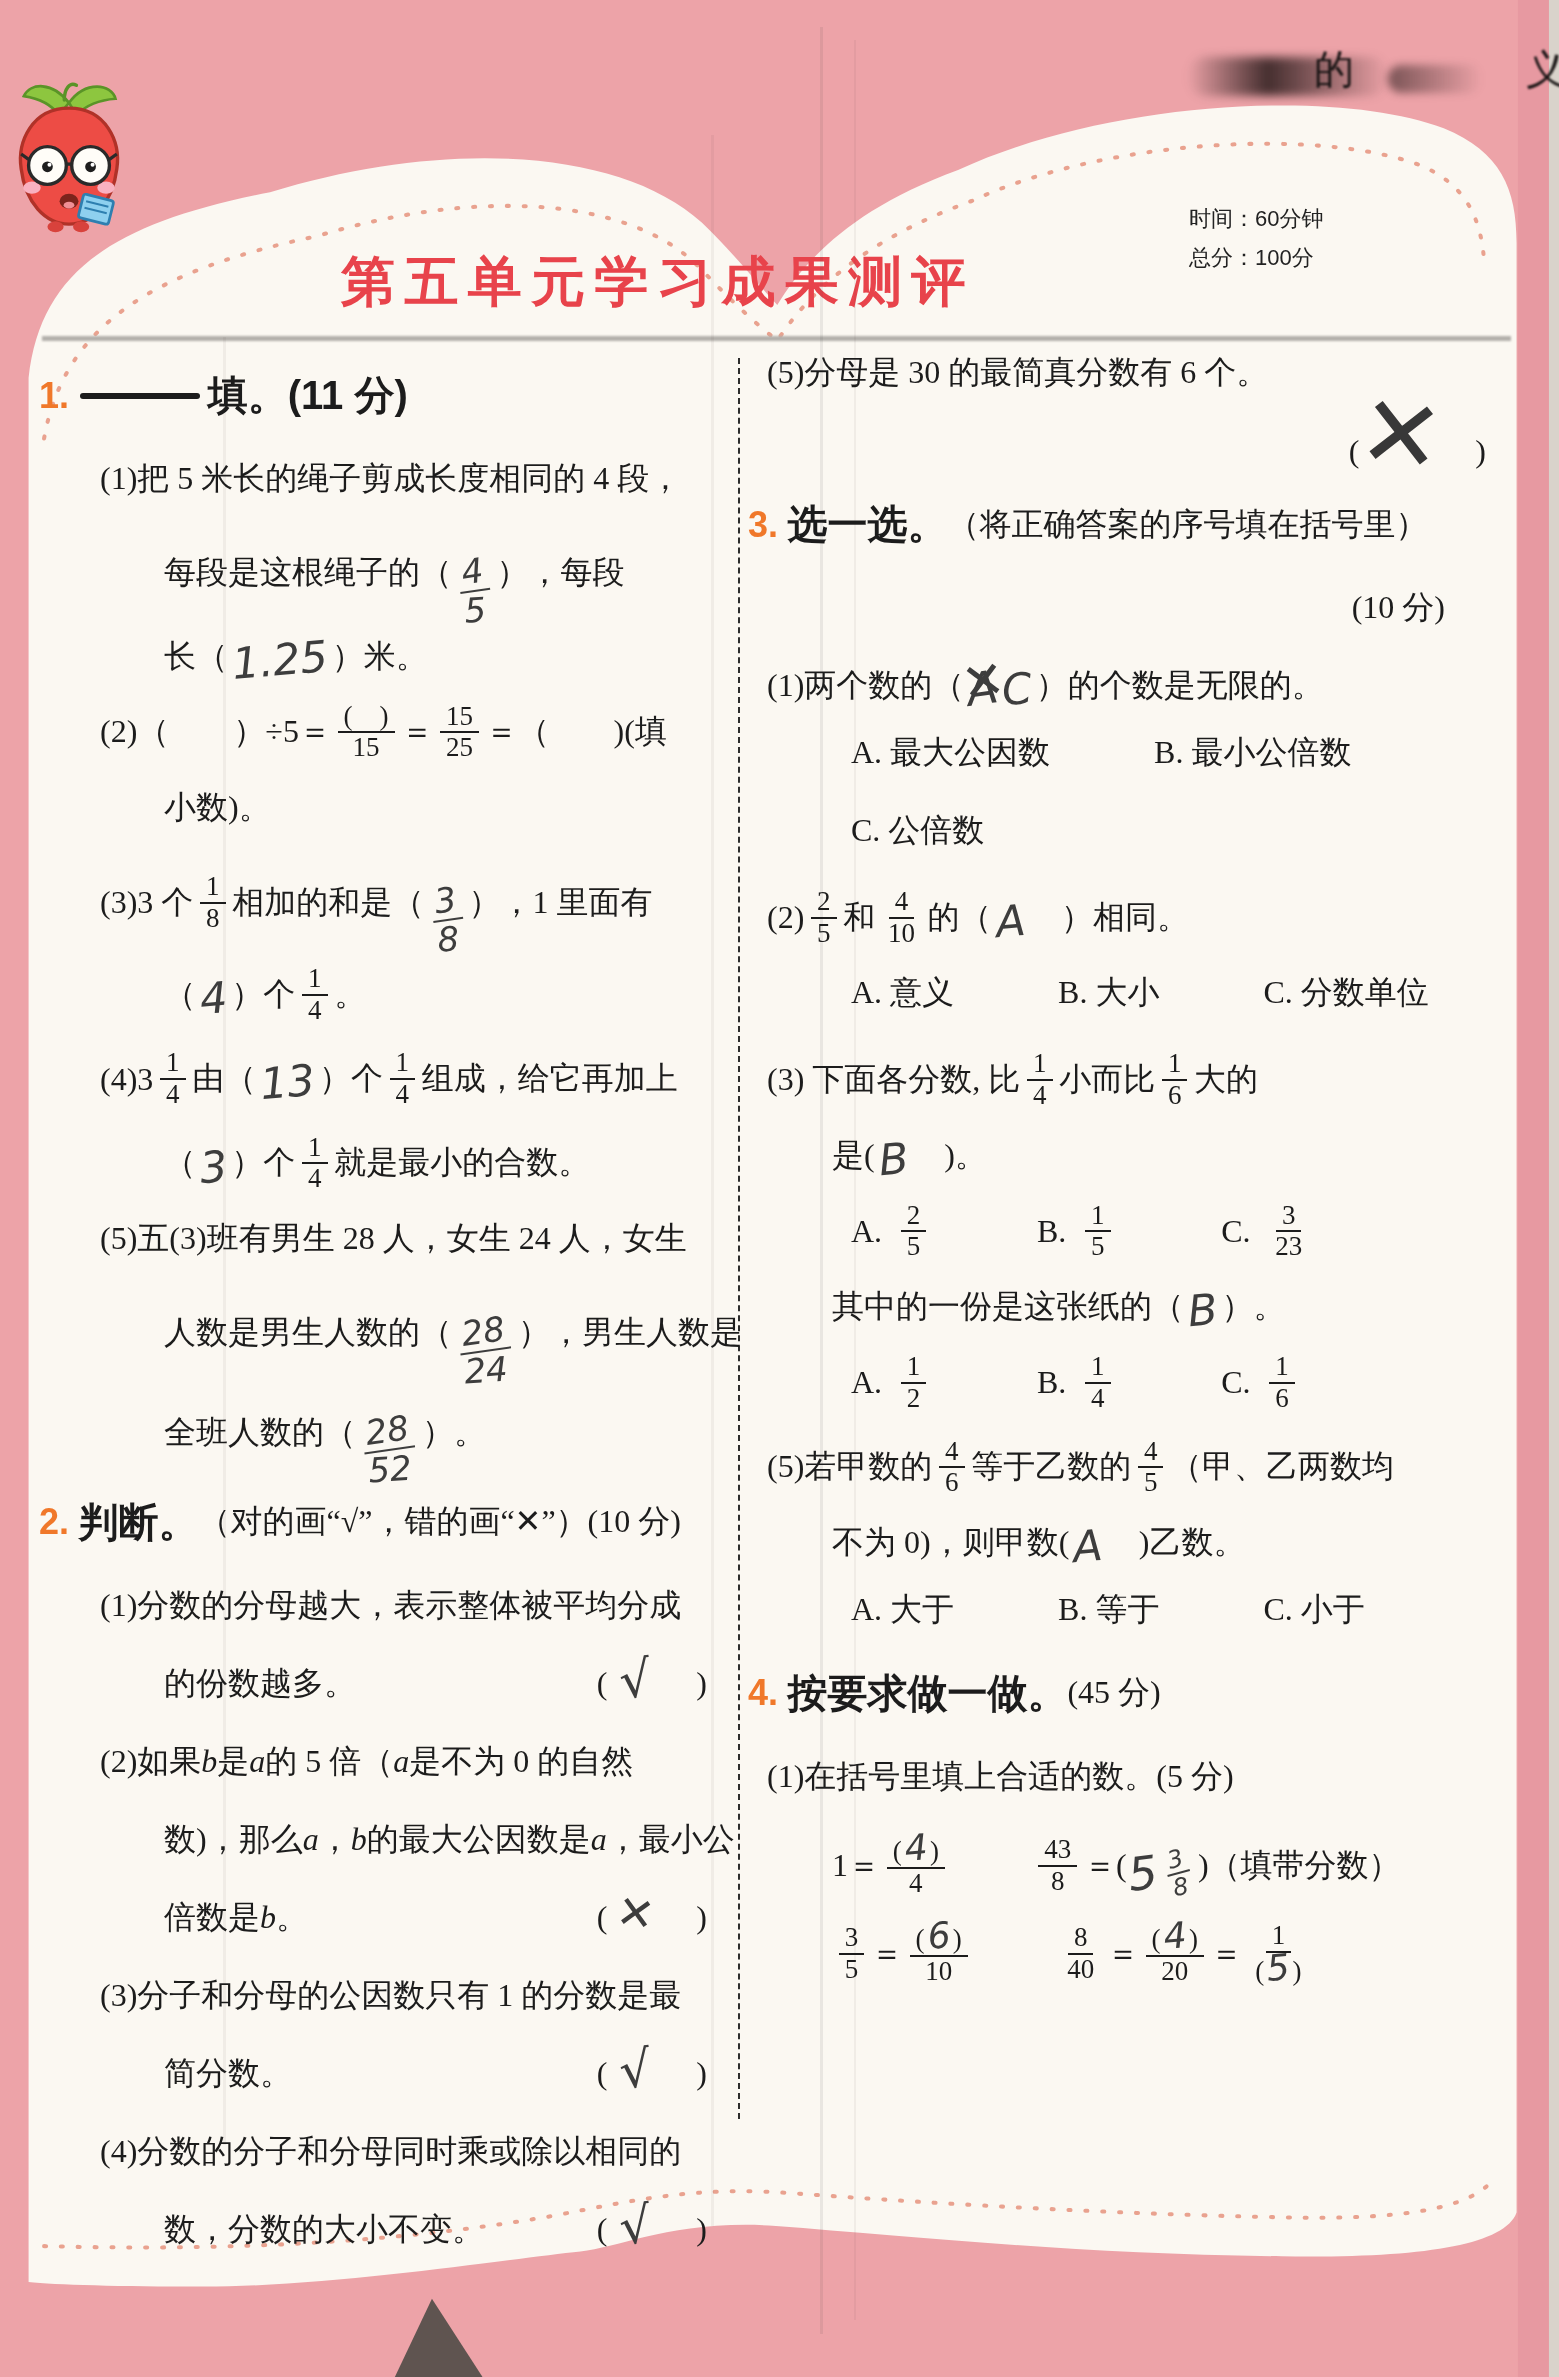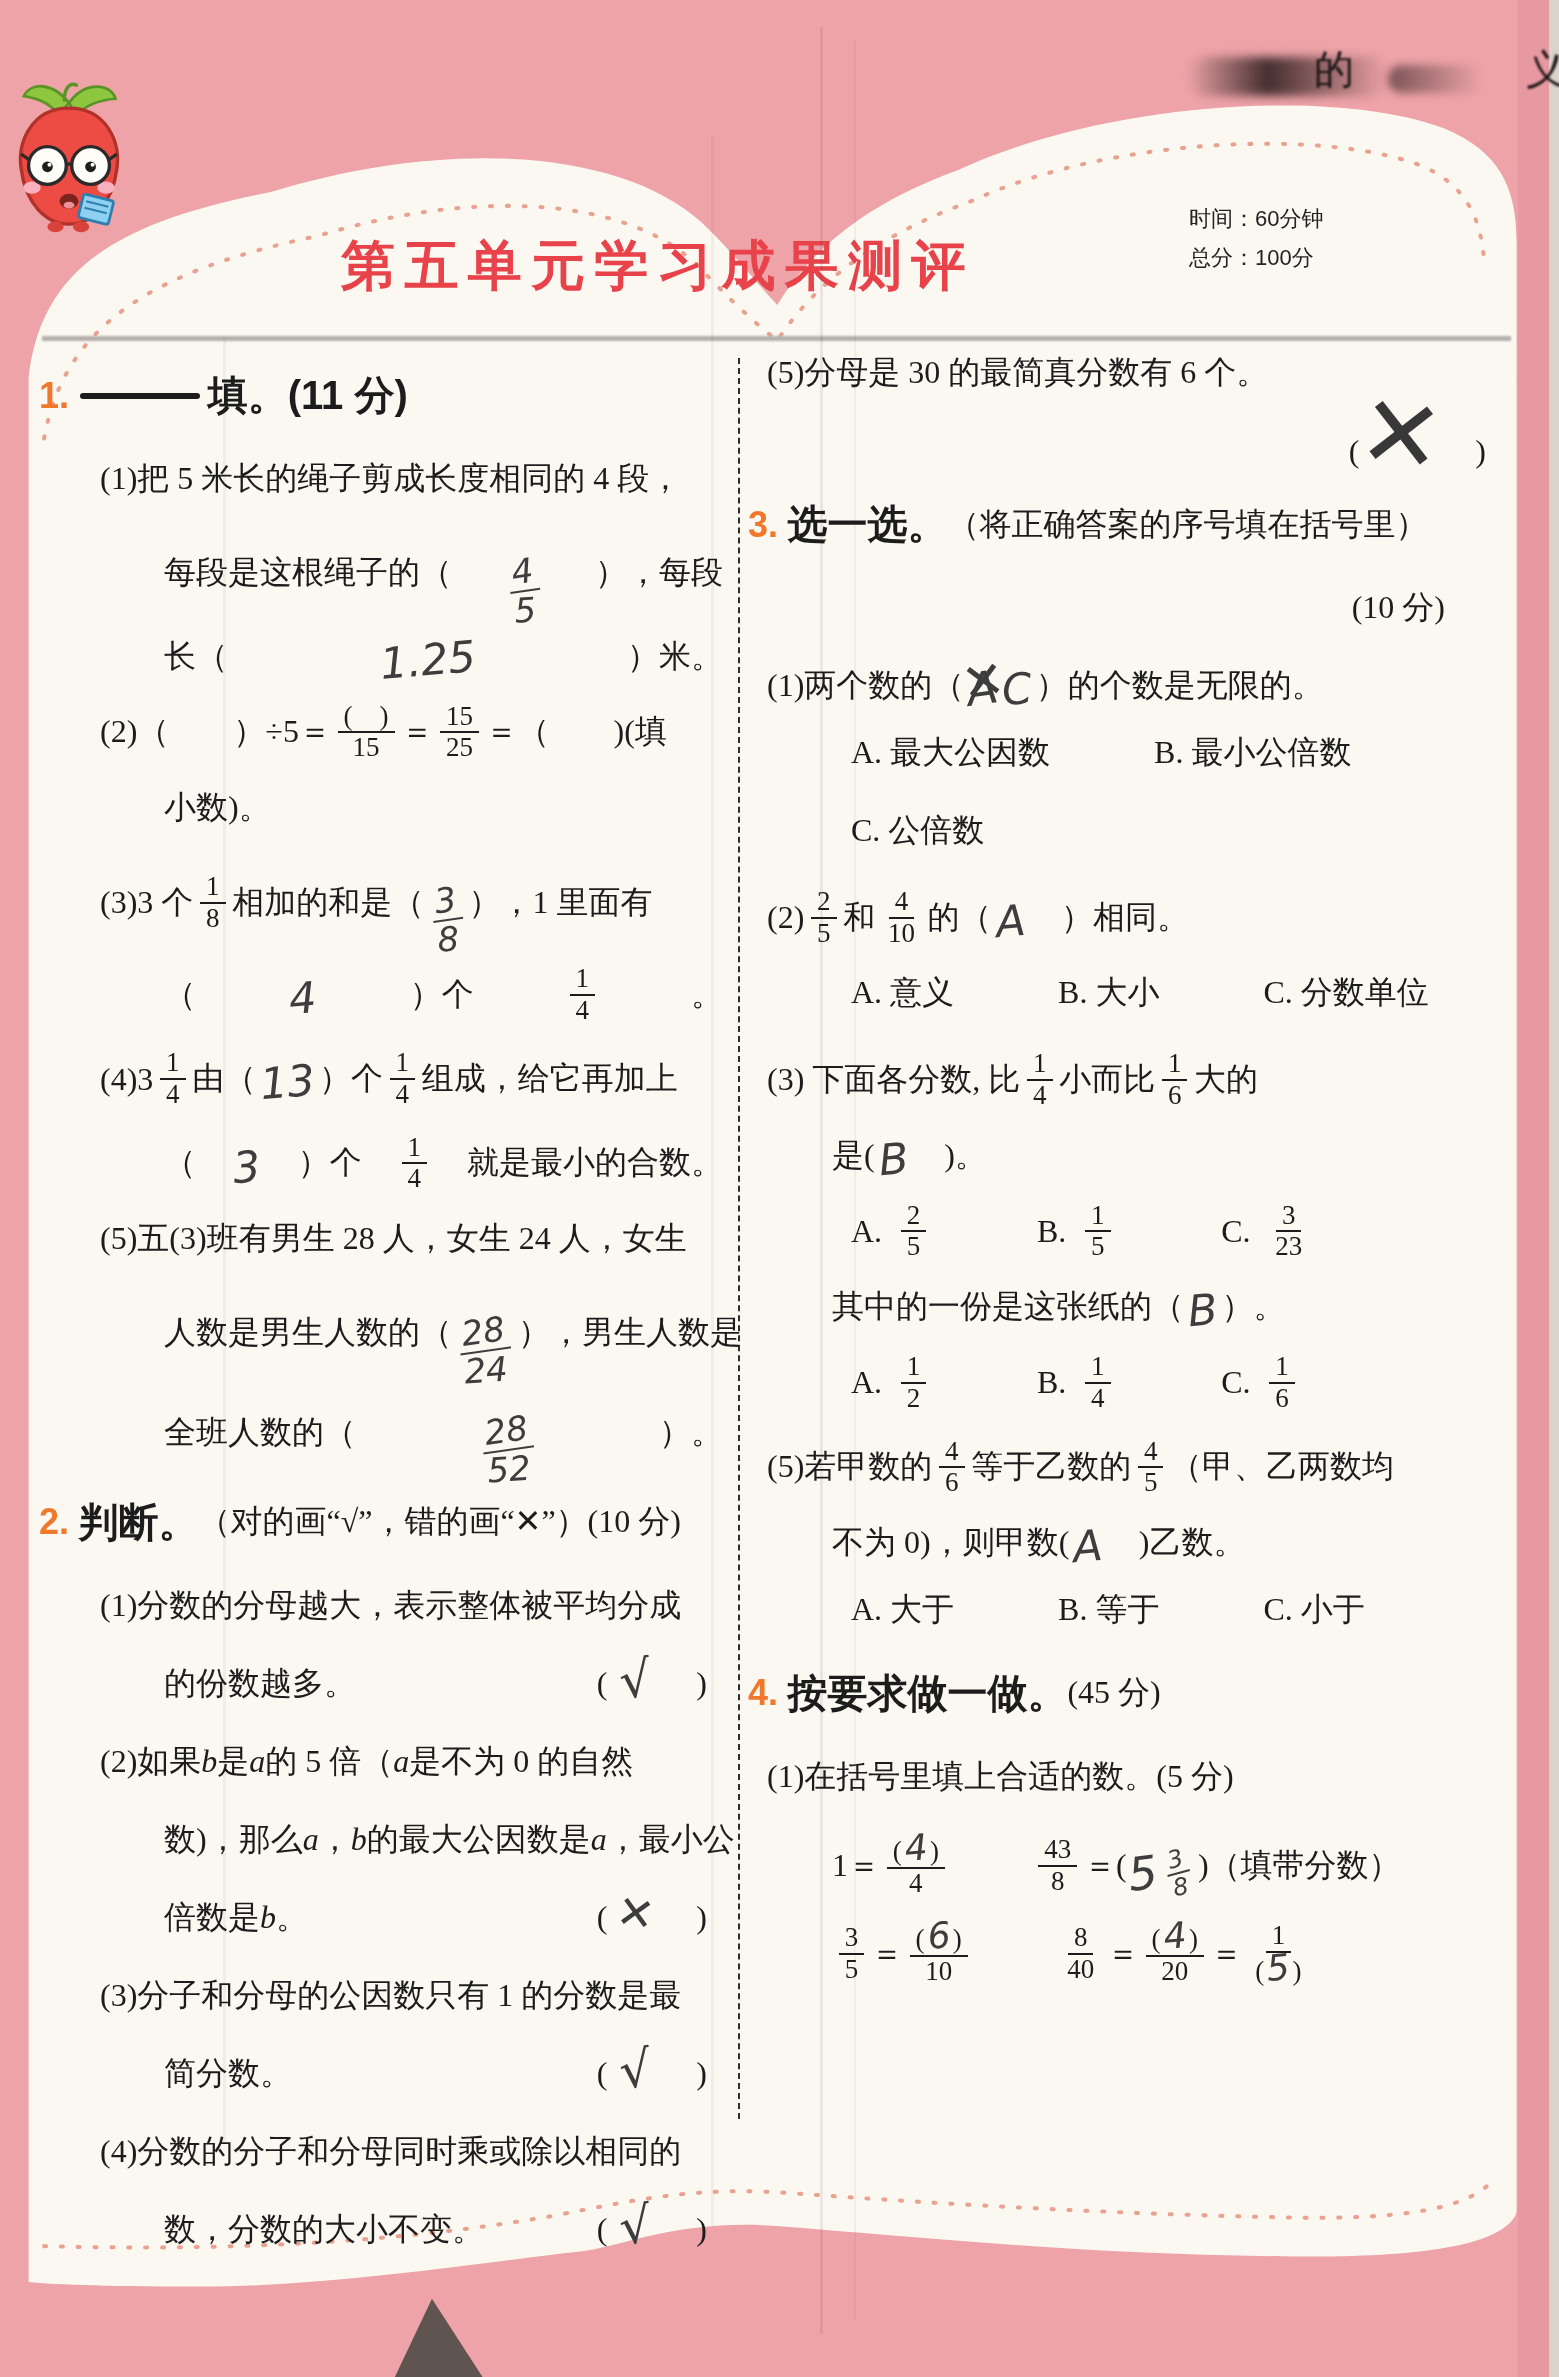--- a/index.html
+++ b/index.html
@@ -8,21 +8,21 @@
        font-family:"Liberation Serif","DejaVu Serif",serif;}
   svg.sheet{position:absolute;left:0;top:0;}
 
   
   .corner-frag{position:absolute;top:42px;left:1314px;font-size:40px;color:#181414;
       letter-spacing:81px;filter:blur(1.1px);white-space:nowrap;}
   .smear1{position:absolute;top:57px;left:1187px;width:202px;height:39px;border-radius:20px;
       background:linear-gradient(90deg,rgba(45,30,30,0),rgba(45,30,30,.88) 40%,rgba(45,30,30,0));filter:blur(4.7px);}
   .smear2{position:absolute;top:65px;left:1388px;width:94px;height:28px;border-radius:13.5px;
       background:linear-gradient(90deg,rgba(45,30,30,.6),rgba(45,30,30,0));filter:blur(4px);}
-  .page-title{position:absolute;top:194px;left:341px;font-family:"Liberation Sans",sans-serif;
+  .page-title{position:absolute;top:210px;left:341px;font-family:"Liberation Sans",sans-serif;
       font-weight:bold;font-size:54px;color:#e8434b;letter-spacing:9.4px;white-space:nowrap;}
   .meta{position:absolute;top:200px;left:1189px;font-family:"Liberation Sans",sans-serif;
       font-size:22px;line-height:1.75;color:#222;}
   .banner-line{position:absolute;left:42px;top:336px;width:1469px;height:4.7px;
       background:#b3b0ab;filter:blur(0.8px);}
 
   
   .scanline{position:absolute;background:rgba(60,50,50,.06);}
   .sl1{left:223px;top:337px;width:2.7px;height:1808px;}
   .sl2{left:711px;top:135px;width:2.7px;height:2091px;}
@@ -31,21 +31,21 @@
 
   
   .divider{position:absolute;left:738px;top:358px;height:1761px;border-left:2.7px dashed #2d2d2d;}
   .col{position:absolute;}
   .col-left{left:39px;top:368px;width:684px;}
   .col-right{left:748px;top:351px;width:754px;}
   .line{display:flex;align-items:center;font-size:32px;min-height:39px;margin-bottom:34px;white-space:nowrap;}
   .line.tall{margin-bottom:23px;}
   .line.head{font-size:32px;}
   .col-left .ind1{padding-left:61px;}
-  .col-left .ind2{padding-left:125px;justify-content:space-between;}
+  .col-left .ind2{padding-left:125px;}
   .col-right .ind1{padding-left:19px;}
   .col-right .ind2{padding-left:84px;}
   .col-right .opts{padding-left:103px;gap:12px;}
   .rightline{padding-right:57px;}
   .markline{padding-right:16px;}
 
   .seg.num{font-family:"Liberation Sans",sans-serif;font-weight:bold;color:#f0782a;
       font-size:36px;margin-right:9.4px;}
   .seg.bt{font-family:"Liberation Sans",sans-serif;font-weight:bold;font-size:40px;}
   .seg.dash{display:inline-block;width:120px;height:6px;background:#1c1c1c;border-radius:3.4px;

